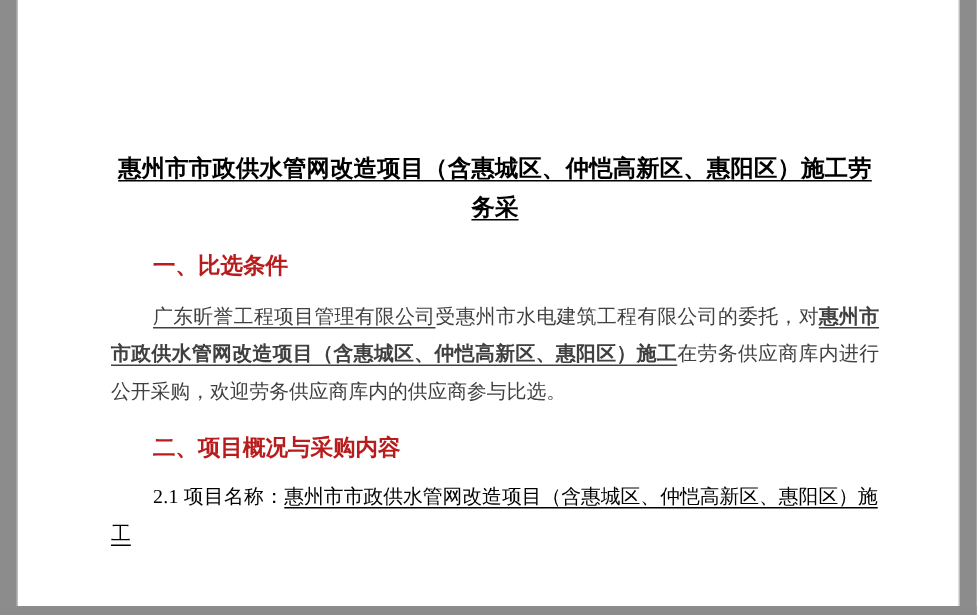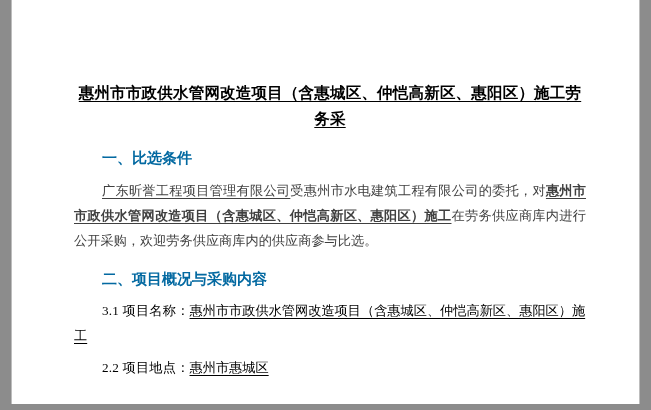--- a/index.html
+++ b/index.html
@@ -24,40 +24,40 @@
     overflow: hidden;
   }
   .content {
     position: absolute;
     left: 62px;
     top: 0;
     width: 512px;
   }
   .doc-title {
     margin: 0;
-    padding-top: 80px;
+    padding-top: 100px;
     font-size: 15.5px;
     font-weight: bold;
     line-height: 26px;
     text-align: center;
     letter-spacing: 0.2px;
     color: #000;
     border-bottom: none;
   }
   .doc-title .underline-seg {
     text-decoration: underline;
     text-underline-offset: 3px;
   }
   .heading {
     margin: 0;
     padding-top: 14px;
     font-size: 15px;
     font-weight: bold;
     line-height: 24px;
-    color: #0369a1;
+    color: #b91c1c;
     text-indent: 28px;
   }
   .para {
     margin: 0;
     padding-top: 8px;
     font-size: 13.2px;
     line-height: 25px;
     color: #404040;
     text-align: justify;
   }
@@ -111,26 +111,23 @@
 
     <div class="heading">一、比选条件</div>
 
     <div class="para indent">
       <span class="u">广东昕誉工程项目管理有限公司</span><span>受惠州市水电建筑工程有限公司的委托，对</span><span class="u b">惠州市市政供水管网改造项目（含惠城区、仲恺高新区、惠阳区）施工</span><span>在劳务供应商库内进行公开采购，欢迎劳务供应商库内的供应商参与比选。</span>
     </div>
 
     <div class="heading">二、项目概况与采购内容</div>
 
     <div class="item">
-      <span class="label">3.1 项目名称：</span><span class="u">惠州市市政供水管网改造项目（含惠城区、仲恺高新区、惠阳区）施工</span>
+      <span class="label">2.1 项目名称：</span><span class="u">惠州市市政供水管网改造项目（含惠城区、仲恺高新区、惠阳区）施工</span>
     </div>
 
-    <div class="item">
-      <span class="label">2.2 项目地点：</span><span class="u">惠州市惠城区</span>
-    </div>
 
     <div class="blockpara">
       
     </div>
 
   </div>
 </div>
 <div class="clip-bottom"></div>
 
 </body></html>

